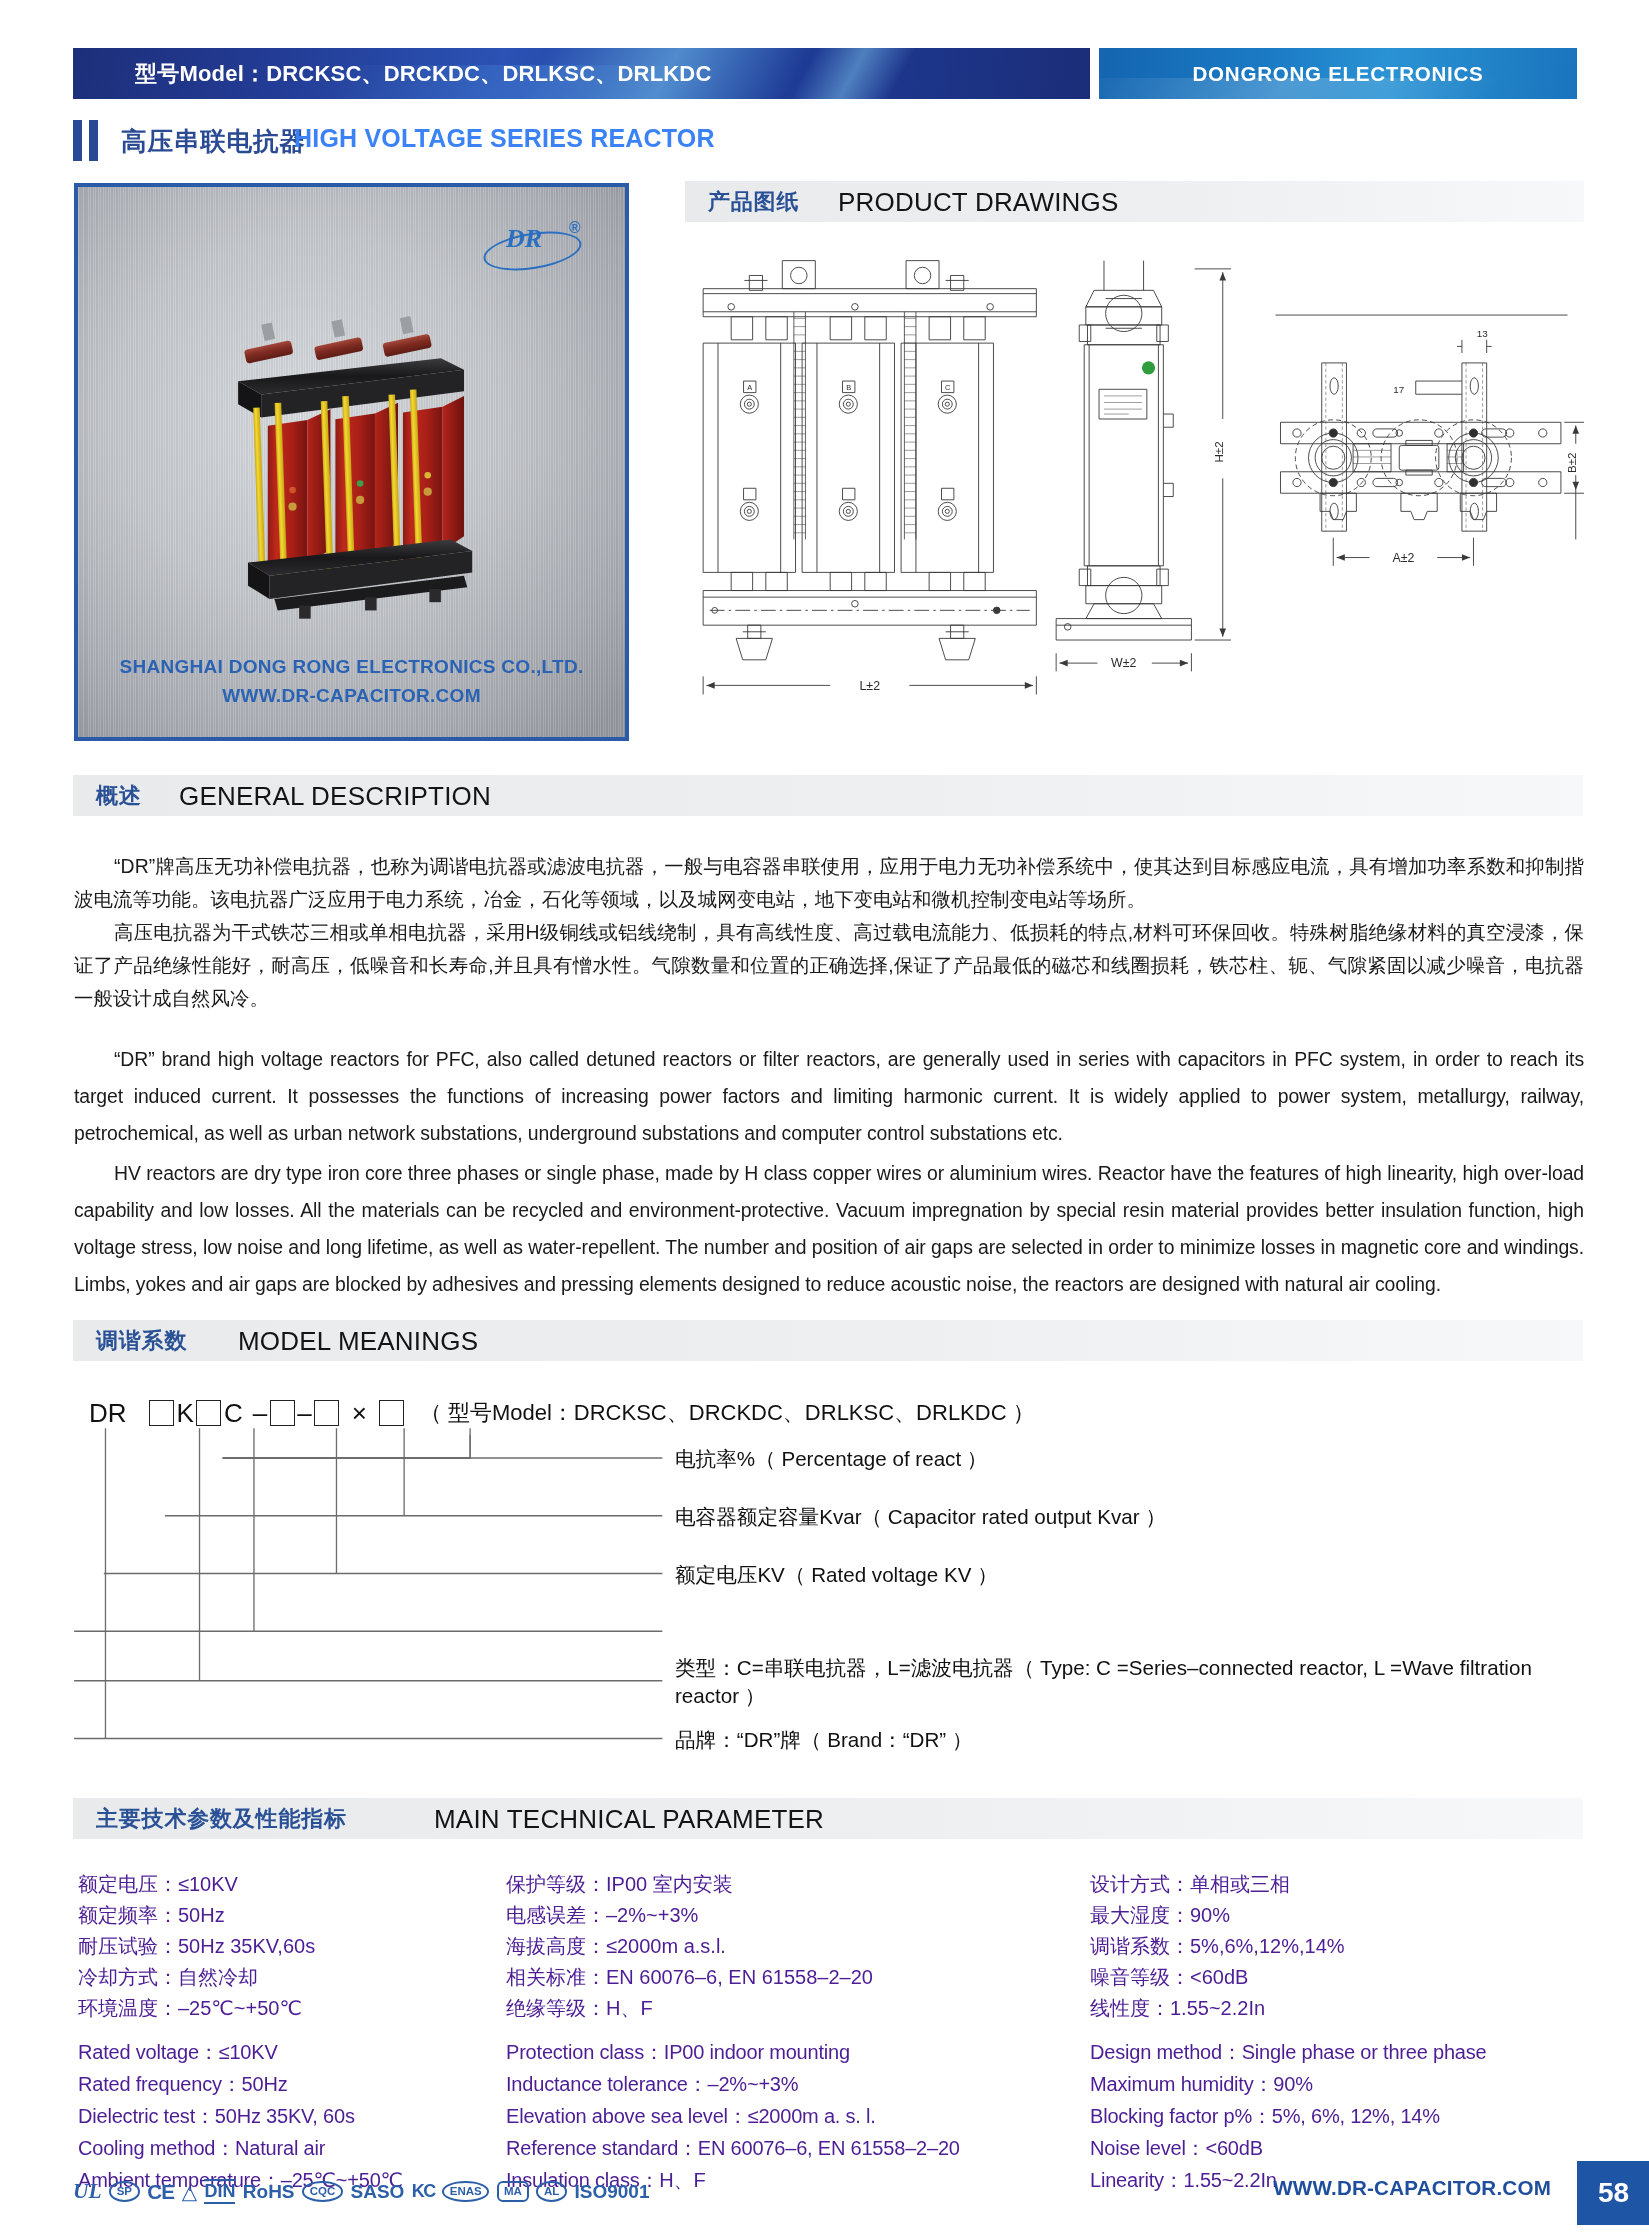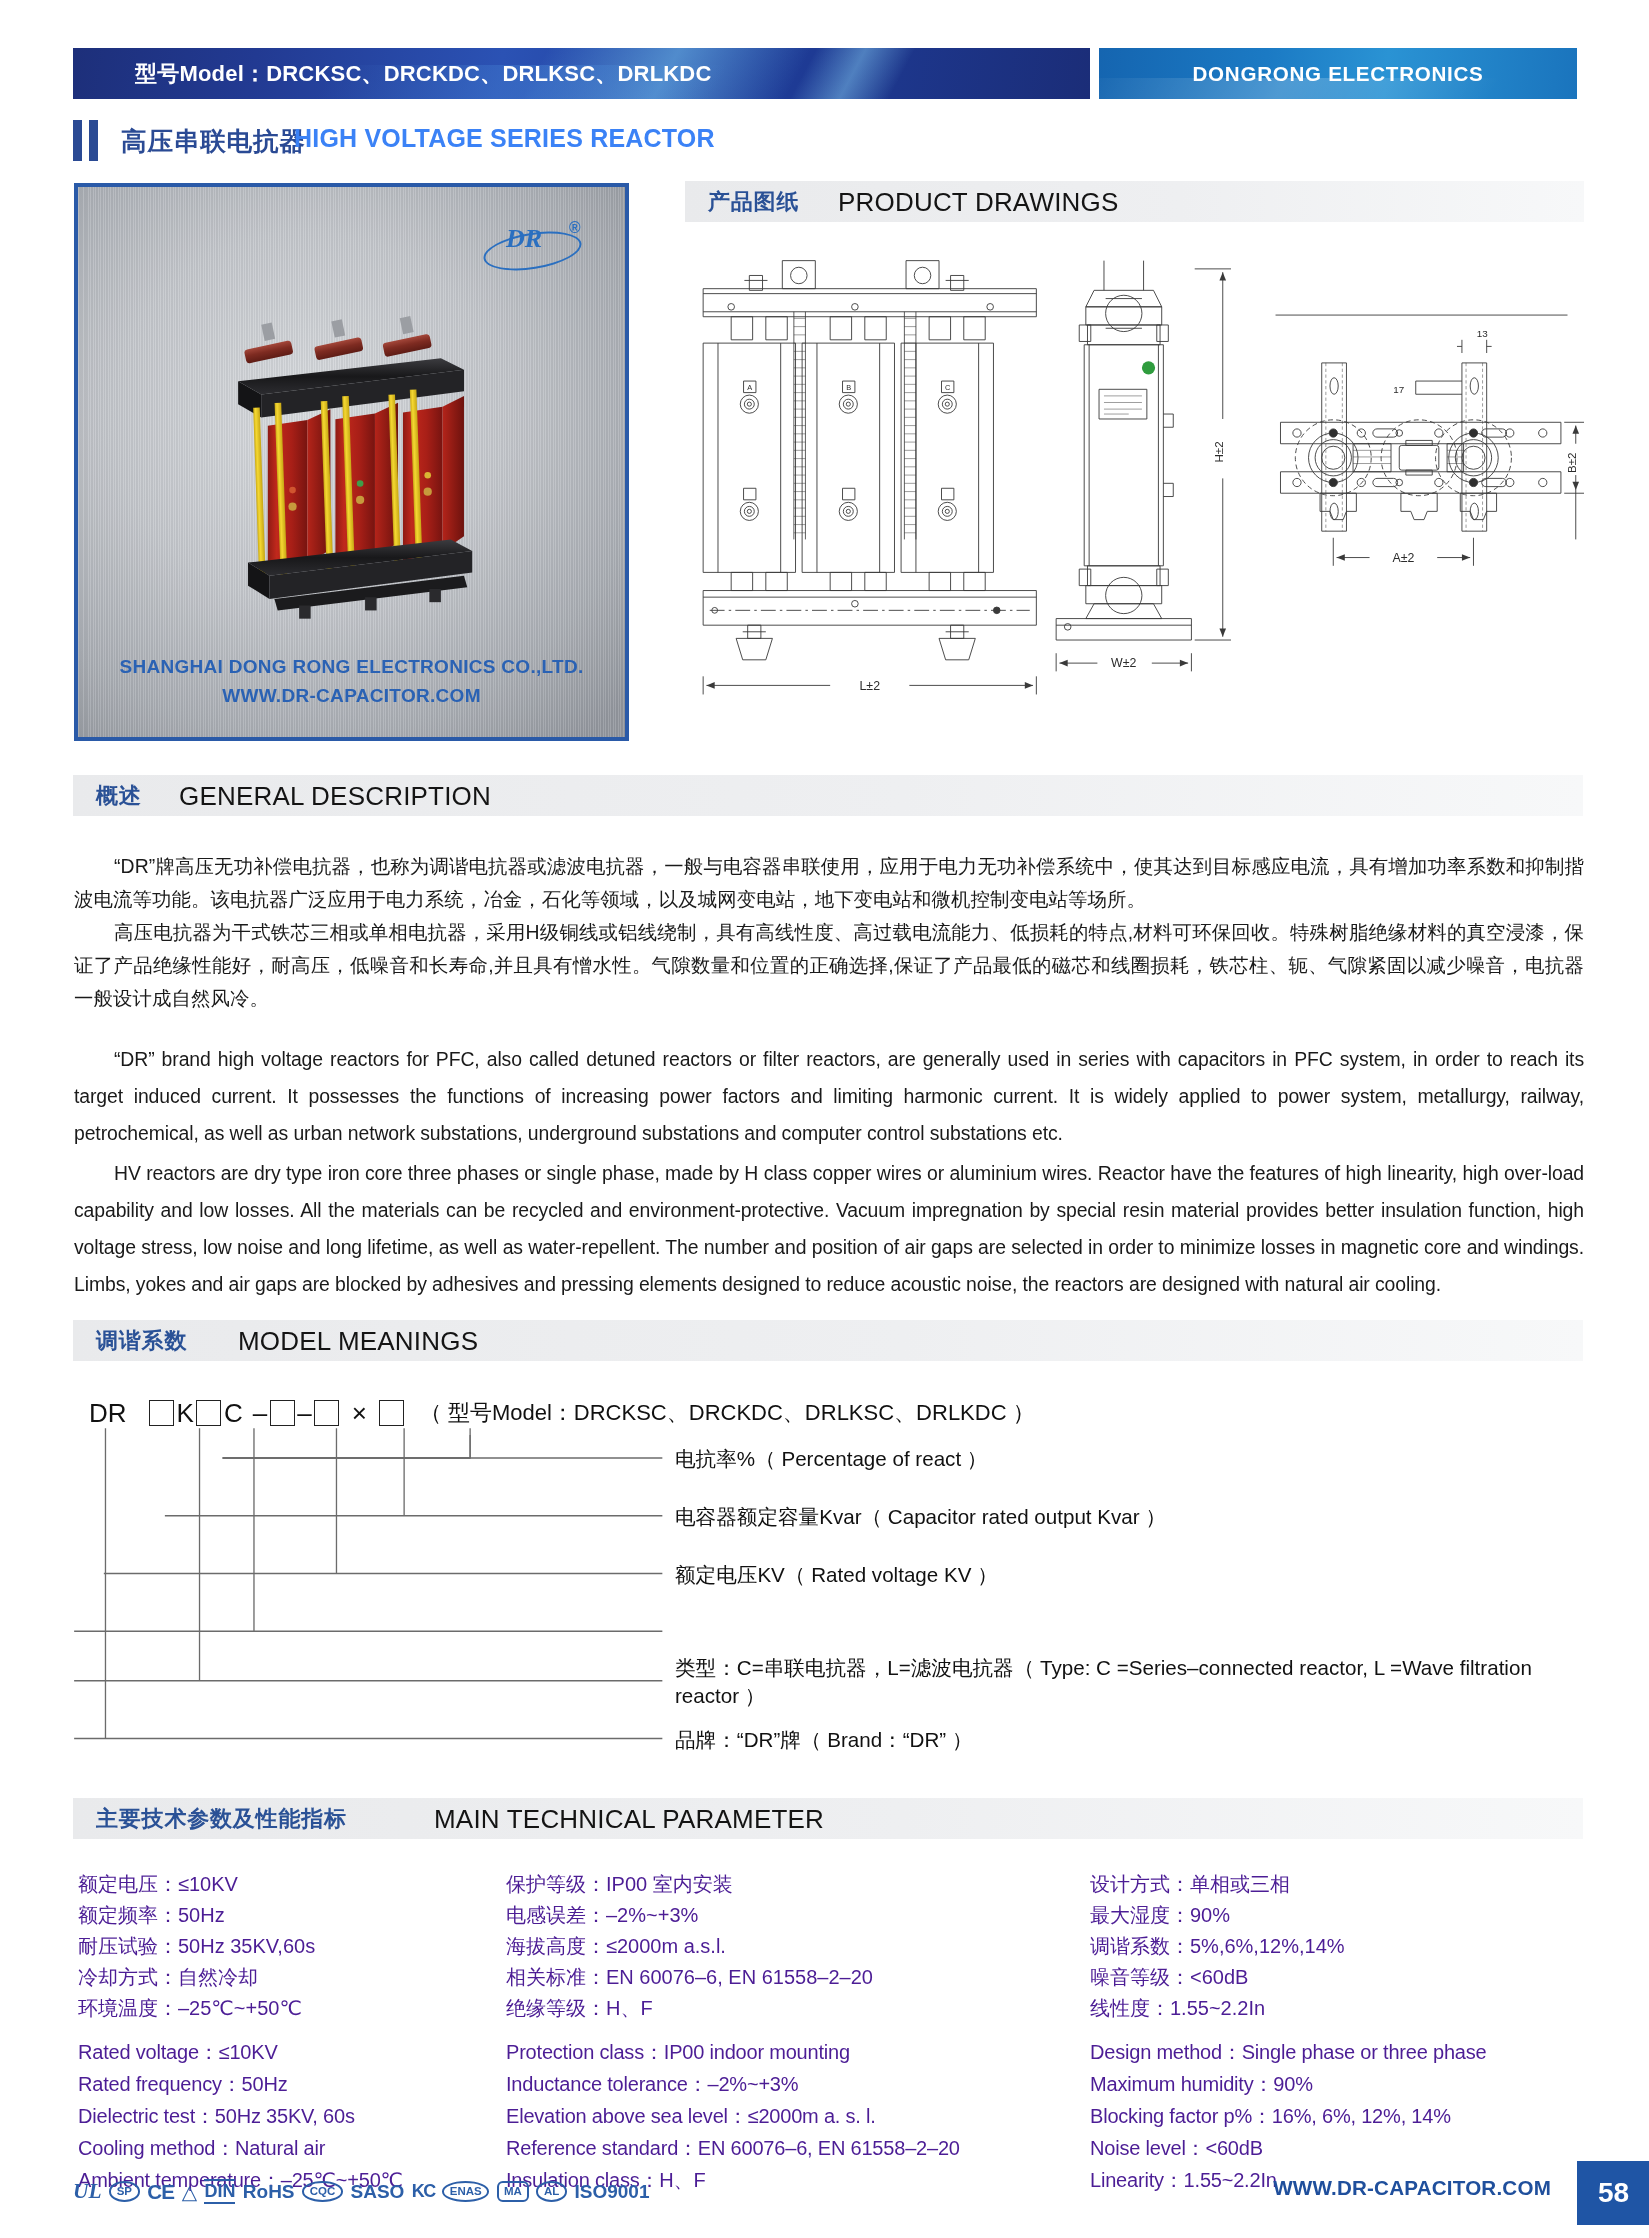--- a/index.html
+++ b/index.html
@@ -635,21 +635,21 @@
   <div class="pcol en" style="left:506px; top:2036px;">
     <div>Protection class：IP00 indoor mounting</div>
     <div>Inductance tolerance：–2%~+3%</div>
     <div>Elevation above sea level：≤2000m a. s. l.</div>
     <div>Reference standard：EN 60076–6, EN 61558–2–20</div>
     <div>Insulation class：H、F</div>
   </div>
   <div class="pcol en" style="left:1090px; top:2036px;">
     <div>Design method：Single phase or three phase</div>
     <div>Maximum humidity：90%</div>
-    <div>Blocking factor p%：16%, 6%, 12%, 14%</div>
+    <div>Blocking factor p%：5%, 6%, 12%, 14%</div>
     <div>Noise level：&lt;60dB</div>
     <div>Linearity：1.55~2.2In</div>
   </div>
 
   <div class="cert-row">
     <span class="cert" style="font-size:21.4px; font-style:italic; font-family:'Liberation Serif',serif;">UL</span>
     <span class="cert cert-oval">SP</span>
     <span class="cert" style="font-size:20.6px; letter-spacing:-0.8px;">CE</span>
     <span class="cert" style="font-size:20px;">△</span>
     <span class="cert" style="font-size:18px; border-bottom:2.5px solid #2c5fa8; border-top:2.5px solid #2c5fa8;">DIN</span>

